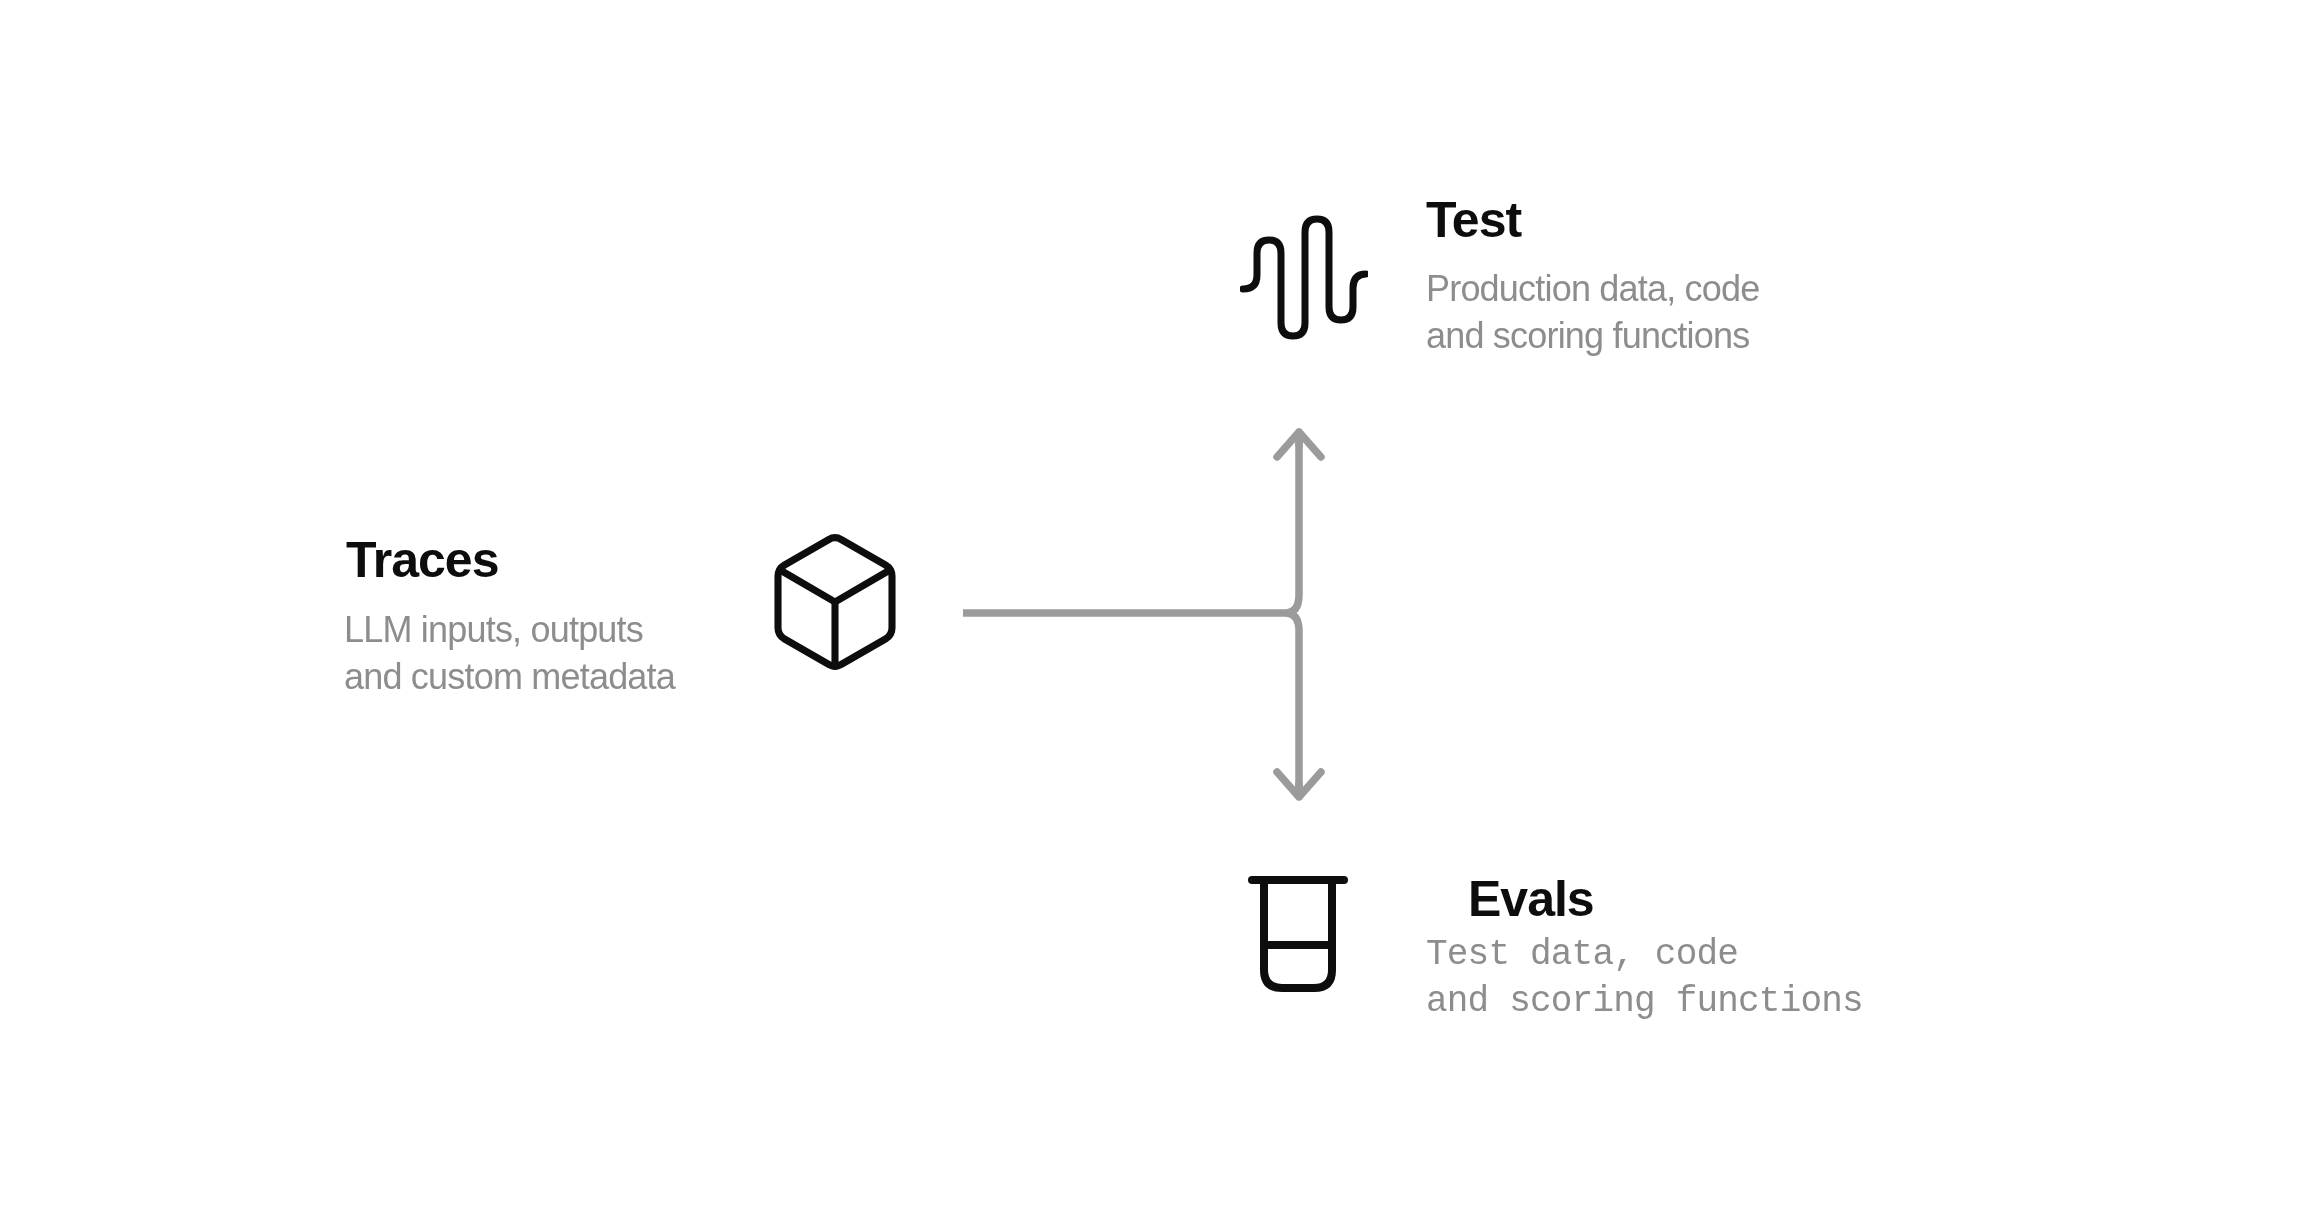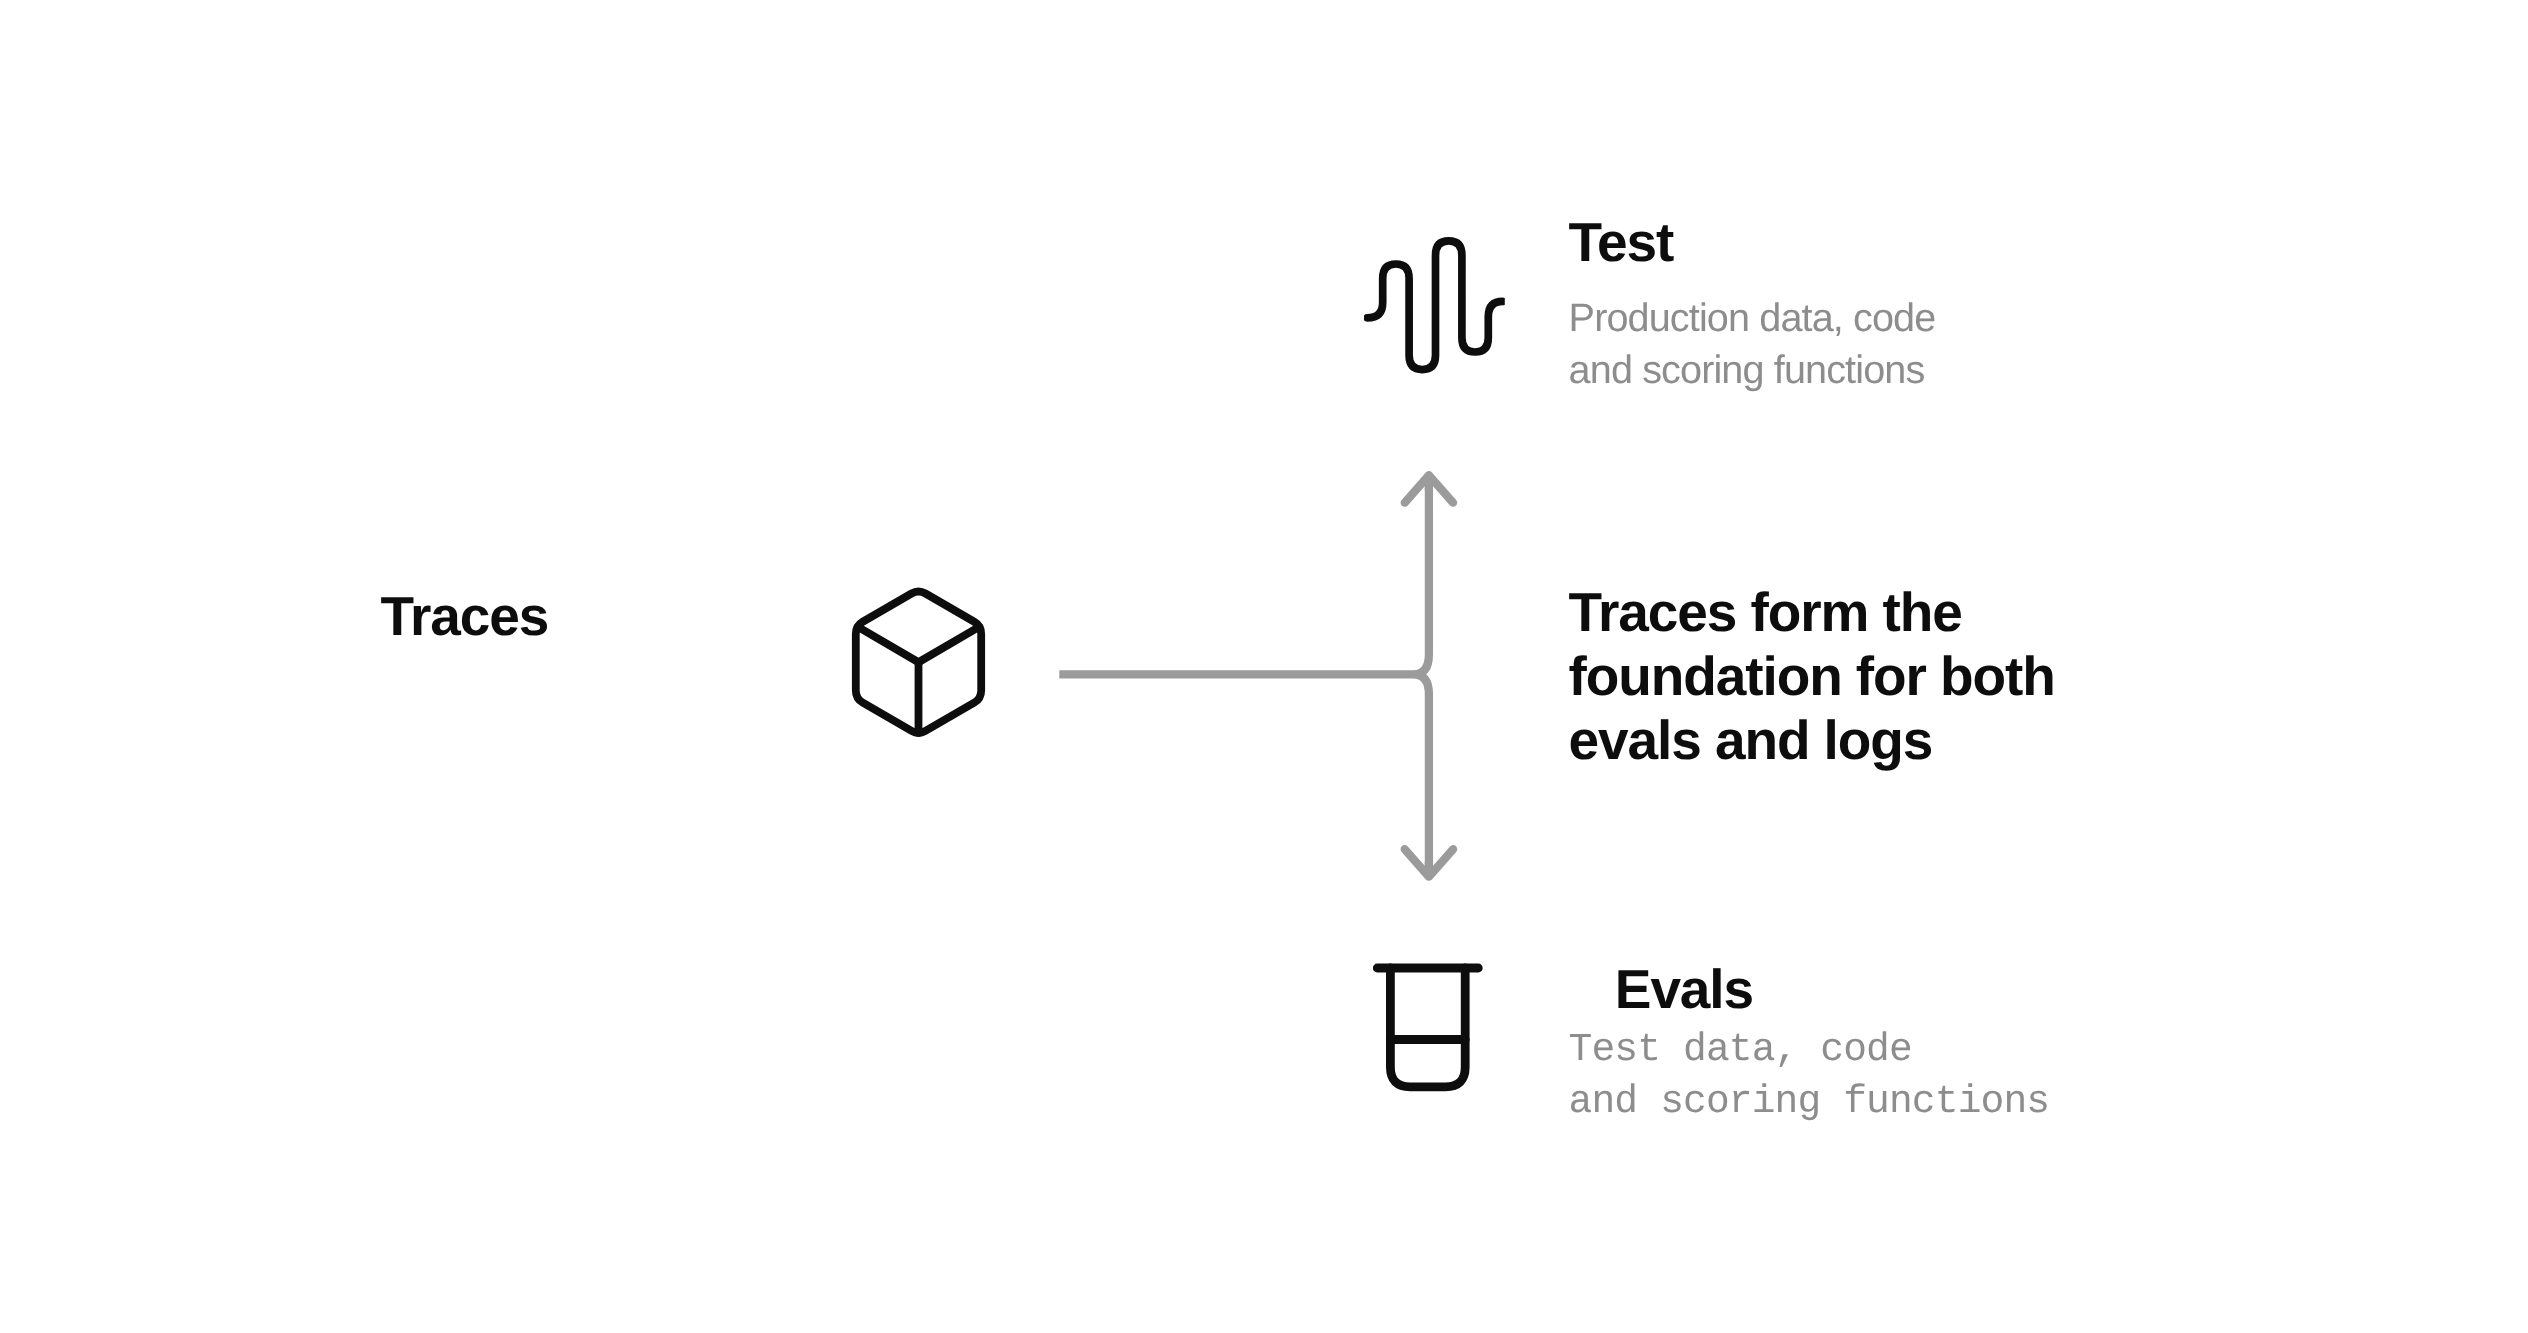--- a/index.html
+++ b/index.html
@@ -65,20 +65,22 @@
     stroke: #9b9b9b;
     stroke-linejoin: round;
   }
 </style>
 </head>
 <body>
 
 <div class="canvas">
 
   <h2 class="abs node-title traces-title">Traces</h2>
+  <p class="abs node-desc traces-desc">LLM inputs, outputs
+and custom metadata</p>
 
   <svg class="abs cube-svg" width="152" height="154" viewBox="0 0 24 24" preserveAspectRatio="none" aria-hidden="true">
     <g class="icon-stroke" stroke-width="1.12">
       <path d="M21 8a2 2 0 0 0-1-1.73l-7-4a2 2 0 0 0-2 0l-7 4A2 2 0 0 0 3 8v8a2 2 0 0 0 1 1.73l7 4a2 2 0 0 0 2 0l7-4A2 2 0 0 0 21 16Z"></path>
       <path d="m3.3 7 8.7 5 8.7-5"></path>
       <path d="M12 22V12"></path>
     </g>
   </svg>
 
   <svg class="abs connector-svg" width="470" height="395" viewBox="0 0 470 395" aria-hidden="true">
@@ -89,23 +91,20 @@
     </g>
   </svg>
 
   <svg class="abs waveform-svg" width="128" height="136" viewBox="0 0 128 136" aria-hidden="true">
     <path class="icon-stroke" stroke-width="7" d="M 3 78 Q 17 78 17 64 L 17 42 Q 17 29 29 29 Q 41 29 41 42 L 41 112 Q 41 125 53 125 Q 65 125 65 112 L 65 21 Q 65 8 77 8 Q 89 8 89 21 L 89 96 Q 89 109 101 109 Q 113 109 113 96 L 113 77 Q 113 63 126 63"></path>
   </svg>
   <h2 class="abs node-title logs-title">Test</h2>
   <p class="abs node-desc logs-desc">Production data, code
 and scoring functions</p>
 
-  <p class="abs annotation annotation-block">Traces form the
-foundation for both
-evals and logs</p>
 
   <svg class="abs beaker-svg" width="100" height="122" viewBox="0 0 100 122" aria-hidden="true">
     <g class="icon-stroke" stroke-width="8">
       <path d="M 4 7 H 96"></path>
       <path d="M 16 7 V 97 Q 16 115 34 115 H 66 Q 84 115 84 97 V 7"></path>
       <path d="M 16 72 H 84"></path>
     </g>
   </svg>
   <h2 class="abs node-title evals-title">Evals</h2>
   <p class="abs node-desc evals-desc">Test data, code

